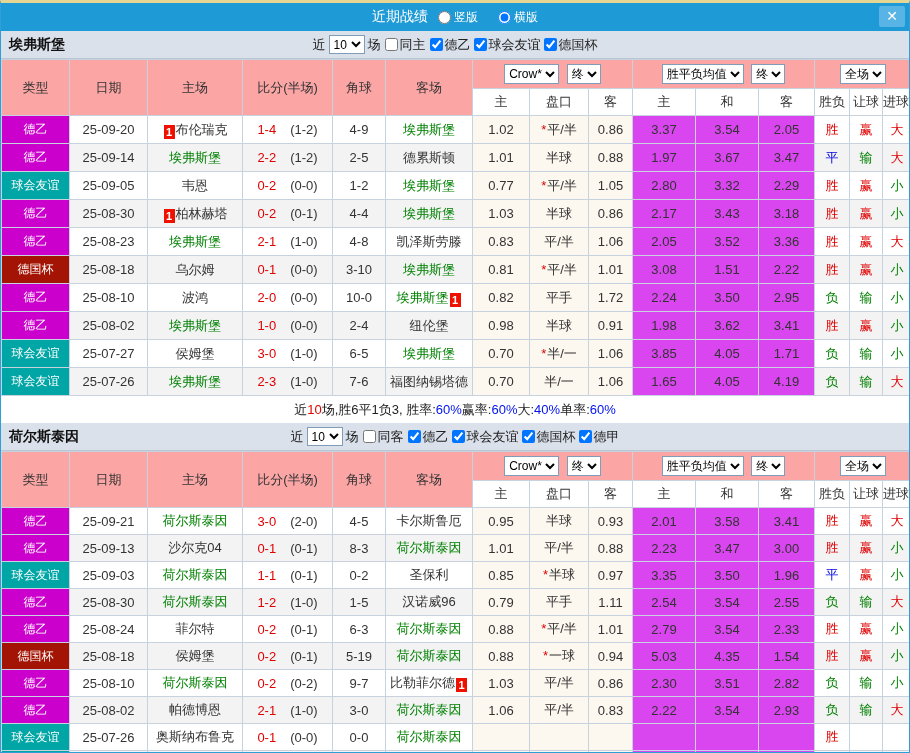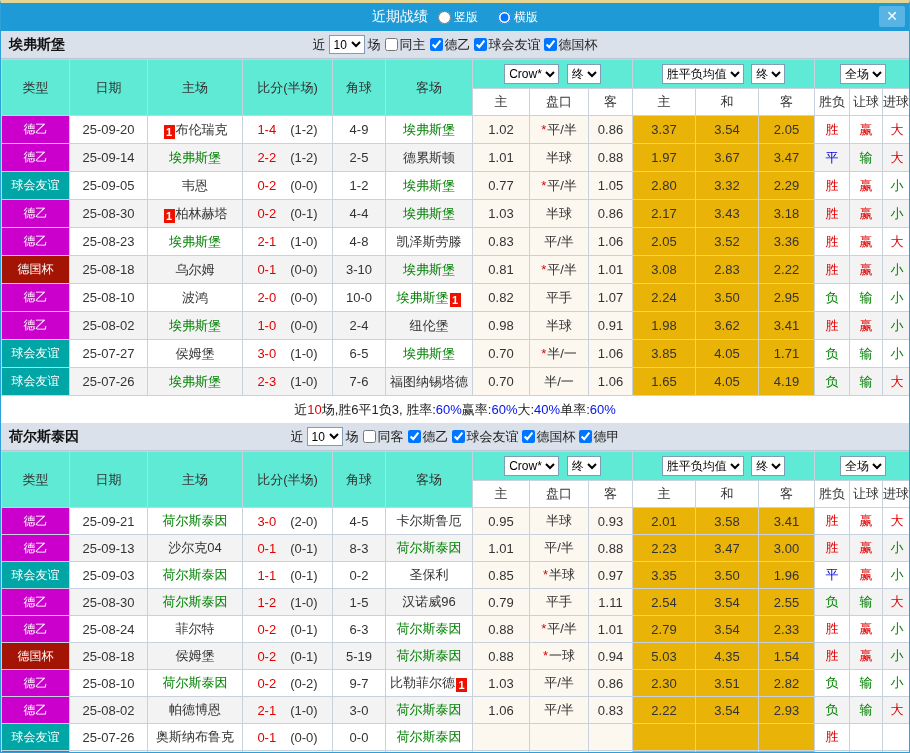--- a/index.html
+++ b/index.html
@@ -19,29 +19,29 @@
   .team-name{position:absolute;left:8px;font-weight:bold;font-size:14px;color:#111;}
   .filter-controls{display:flex;align-items:center;gap:3px;}
   .filter-controls select{height:19px;font-size:12px;border:1px solid #7f9db9;background:#fff;}
   .filter-controls label{display:flex;align-items:center;gap:1px;cursor:pointer;}
   .filter-controls input{margin:0 1px;width:13px;height:13px;}
   .league-filters{display:flex;align-items:center;gap:2px;}
   
   table{width:100%;border-collapse:collapse;table-layout:fixed;text-align:center;}
   th,td{border:1px solid #c8d2de;padding:0;overflow:hidden;white-space:nowrap;}
   th{font-weight:normal;font-size:13px;color:#333;}
-  .hrow1 th{background:#5eead4;height:28px;}
+  .hrow1 th{background:#fca5a5;height:28px;}
   .hrow2 th{background:#fff;height:26px;}
   .grp select{height:20px;font-size:12px;border:1px solid #7f9db9;background:#fff;margin:0 2px;}
   td{font-size:13px;height:27px;color:#333;}
   .sec2 td{height:26px;}
   td.league{color:#fff;font-size:12px;}
   tr.alt td:not(.col-crow):not(.col-avg):not(.league){background:#f3f3f4;}
   .col-crow{background:#fcf7ef;}
-  .col-avg{background:#eab308;}
+  .col-avg{background:#d946ef;}
   .ft{color:#e00000;}
   .ht{color:#333;margin-left:14px;}
   .focal{color:#008000;}
   .star{color:#e00000;margin-right:1px;}
   .card{display:inline-block;background:#ee1100;color:#fff;font-size:11px;font-weight:bold;
         width:11px;height:14px;line-height:14px;vertical-align:-2px;margin:0 1px;text-align:center;}
   
   .summary-row{height:27px;min-height:27px;display:flex;align-items:center;justify-content:center;font-size:13px;background:#fff;}
   .c-dark{color:#222;} .c-red{color:#e00000;} .c-blue{color:#0011ee;}
 </style>
@@ -231,36 +231,36 @@
           <td class="league" style="background: rgb(163, 20, 5);">德国杯</td>
           <td>25-08-18</td>
           <td><span>乌尔姆</span></td>
           <td><span class="ft">0-1</span><span class="ht">(0-0)</span></td>
           <td>3-10</td>
           <td><span class="focal">埃弗斯堡</span></td>
           <td class="col-crow">0.81</td>
           <td class="col-crow"><span class="star">*</span>平/半</td>
           <td class="col-crow">1.01</td>
           <td class="col-avg">3.08</td>
-          <td class="col-avg">2.83</td>
+          <td class="col-avg">1.51</td>
           <td class="col-avg">2.22</td>
           <td style="color: rgb(224, 0, 0);">胜</td>
           <td style="color: rgb(224, 0, 0);">赢</td>
           <td style="color: rgb(0, 128, 0);">小</td>
         </tr>
         <tr>
           <td class="league" style="background: rgb(204, 0, 204);">德乙</td>
           <td>25-08-10</td>
           <td><span>波鸿</span></td>
           <td><span class="ft">2-0</span><span class="ht">(0-0)</span></td>
           <td>10-0</td>
           <td><span class="focal">埃弗斯堡</span><span class="card">1</span></td>
           <td class="col-crow">0.82</td>
           <td class="col-crow">平手</td>
-          <td class="col-crow">1.07</td>
+          <td class="col-crow">1.72</td>
           <td class="col-avg">2.24</td>
           <td class="col-avg">3.50</td>
           <td class="col-avg">2.95</td>
           <td style="color: rgb(0, 128, 0);">负</td>
           <td style="color: rgb(0, 128, 0);">输</td>
           <td style="color: rgb(0, 128, 0);">小</td>
         </tr>
         <tr class="alt">
           <td class="league" style="background: rgb(204, 0, 204);">德乙</td>
           <td>25-08-02</td>

